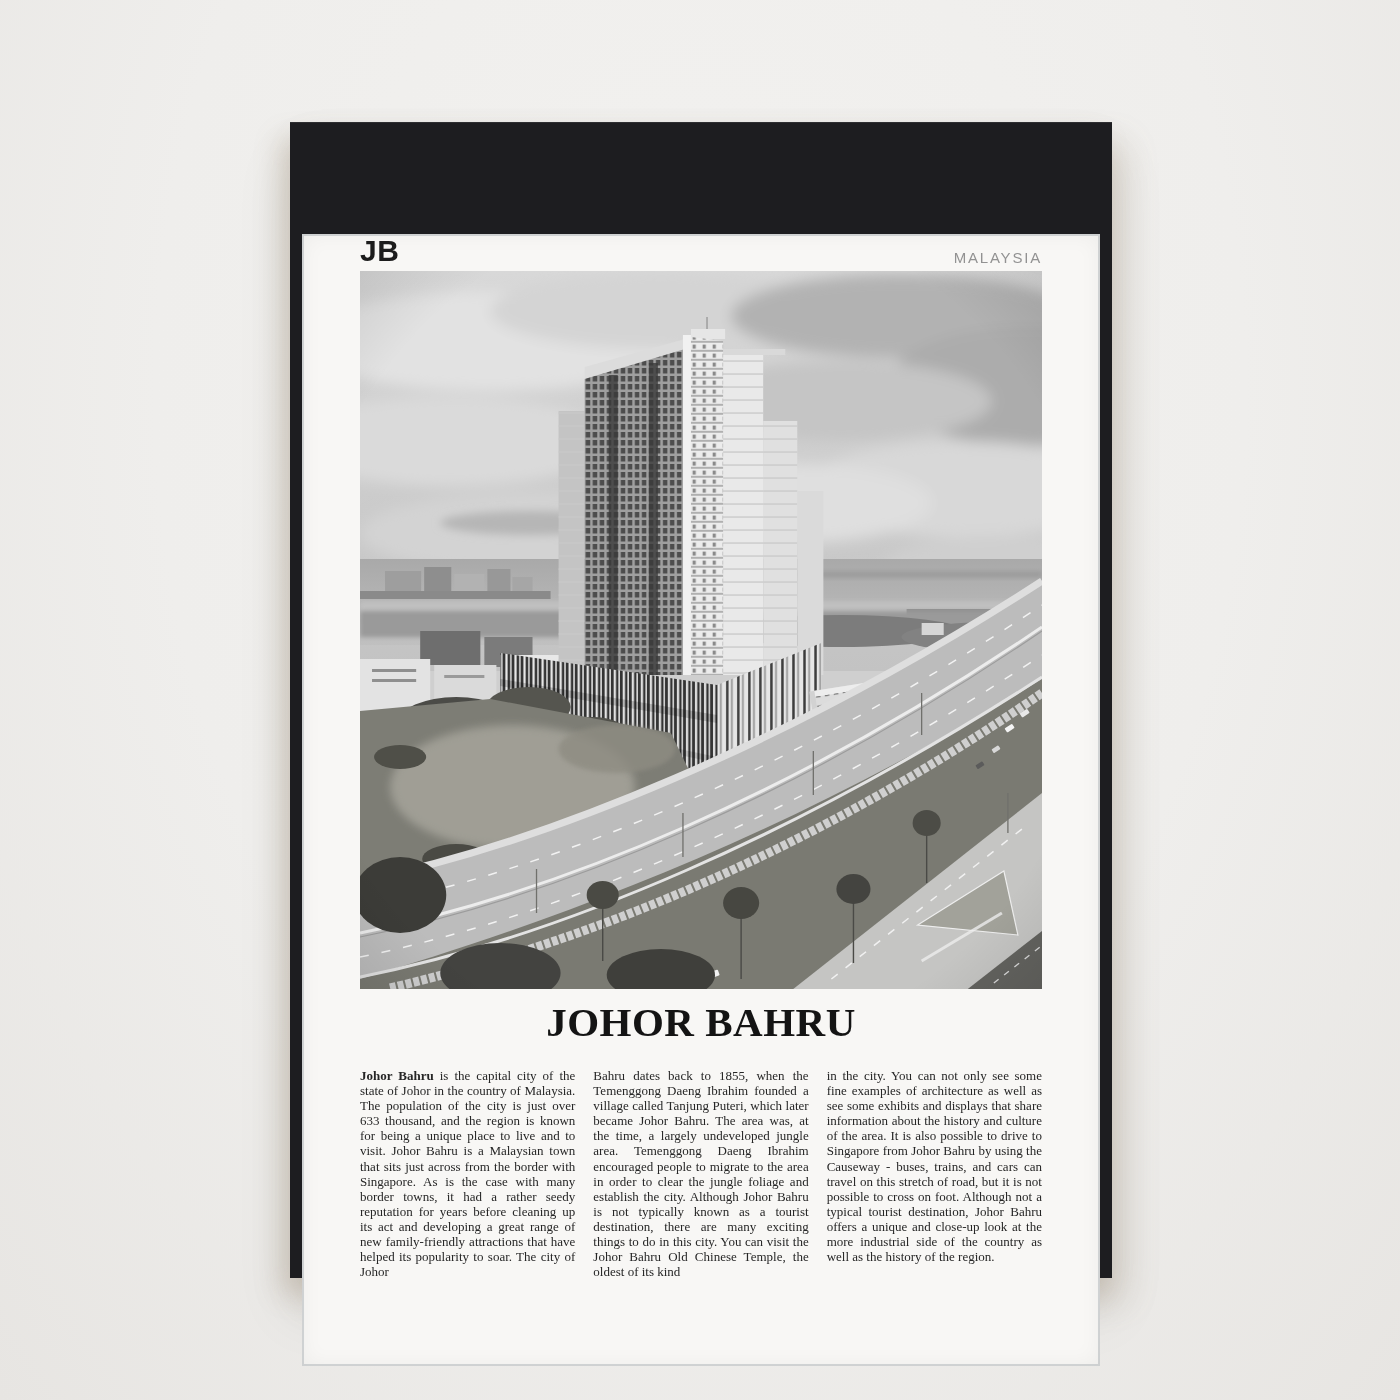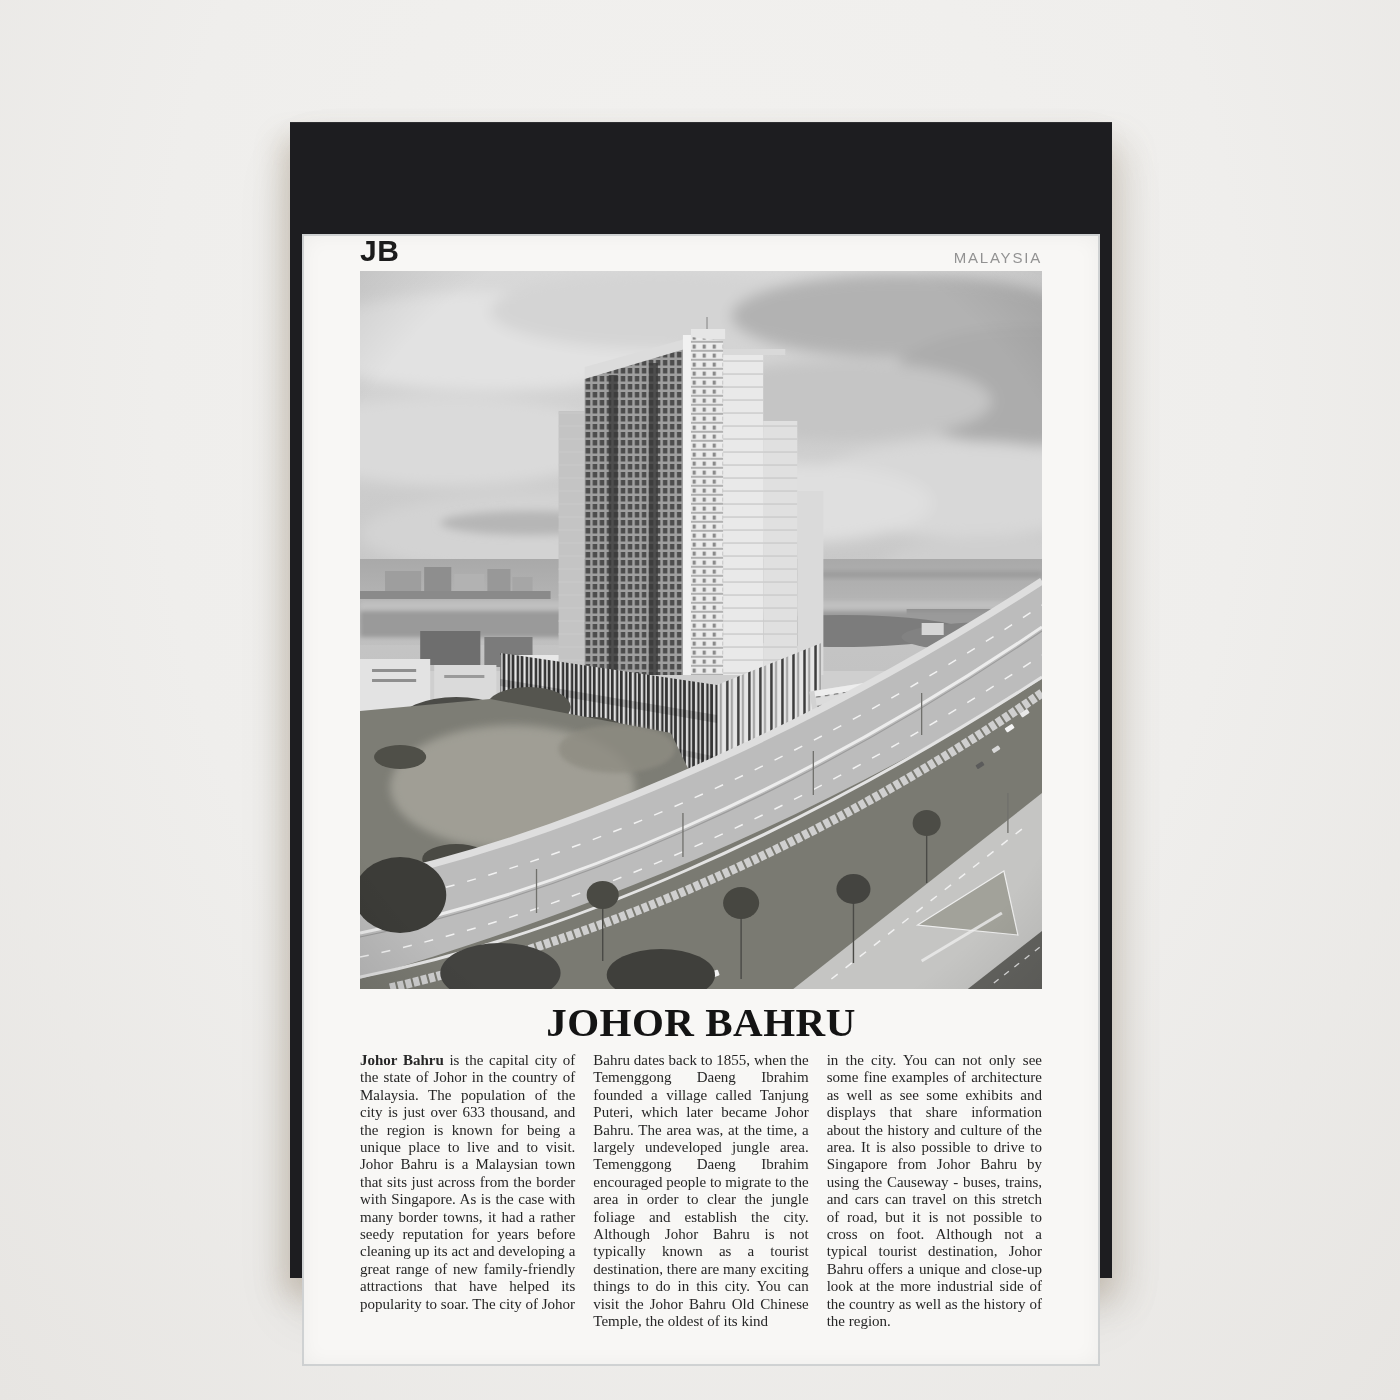--- a/index.html
+++ b/index.html
@@ -38,23 +38,23 @@
     margin-top:5px; height:718px; width:100%; position:relative; background:#cfcfcf;
     box-shadow:inset 0 0 34px rgba(0,0,0,.07);
   }
   .photo svg{display:block; width:100%; height:100%;}
   .title{
     margin-top:12px; text-align:center;
     font-family:"Liberation Serif","DejaVu Serif",serif;
     font-weight:700; font-size:41px; line-height:1.05; letter-spacing:.5px; color:#141414;
   }
   .article{
-    margin-top:8px; display:flex; gap:18px;
+    margin-top:24px; display:flex; gap:18px;
     font-family:"Liberation Serif","DejaVu Serif",serif;
-    font-size:15px; line-height:1.16; color:#262626;
+    font-size:13px; line-height:1.16; color:#262626;
   }
   .article .col{flex:1 1 0; text-align:justify; text-align-last:left;}
   .article b{font-weight:700;}
 </style>
 </head>
 <body>
 
 <div class="frame">
   <div class="poster">
 

